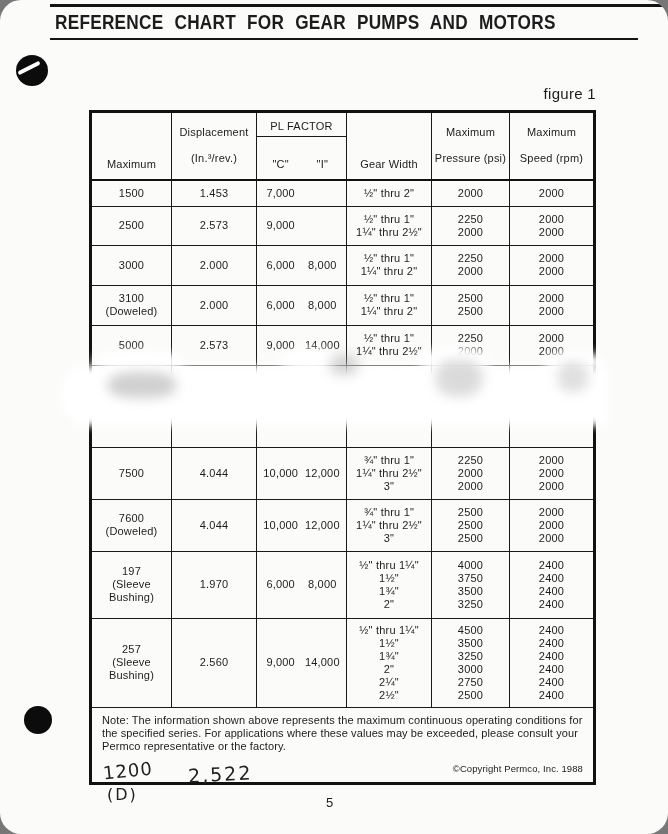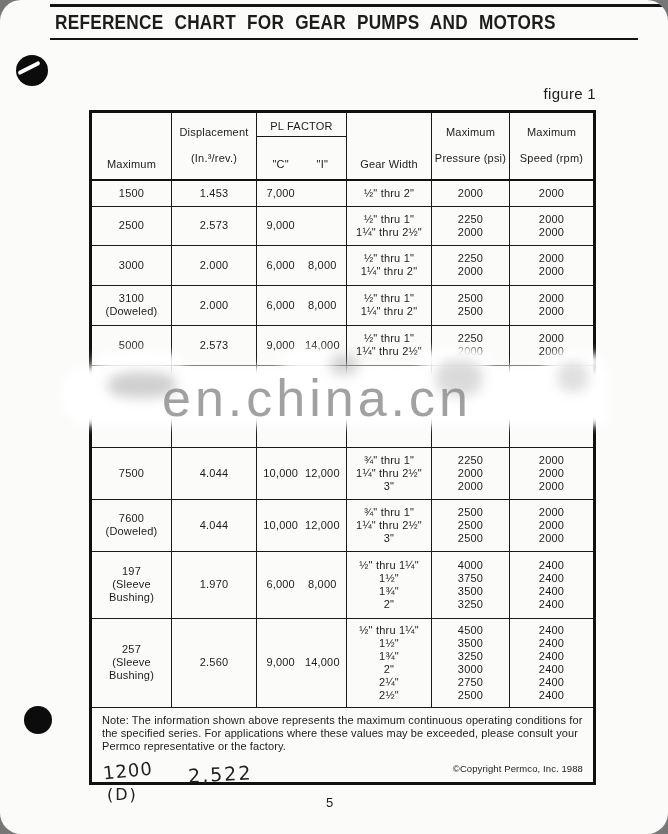--- a/index.html
+++ b/index.html
@@ -271,20 +271,19 @@
   <div class="wash"></div>
   <div class="blob b1"></div>
   <div class="blob b2"></div>
   <div class="blob b3"></div>
   <div class="blob b4"></div>
   <div class="blob b5"></div>
   <div class="smudge s1"></div>
   <div class="smudge s2"></div>
   <div class="smudge s3"></div>
   <div class="smudge s4"></div>
-  <div class="watermark">en.china.cn</div>
 
   <div class="hw hw1">1200</div>
   <div class="hw hw2">(D)</div>
   <div class="hw hw3">2,522</div>
 
   <div class="page-number">5</div>
 </div>
 
 </body></html>

